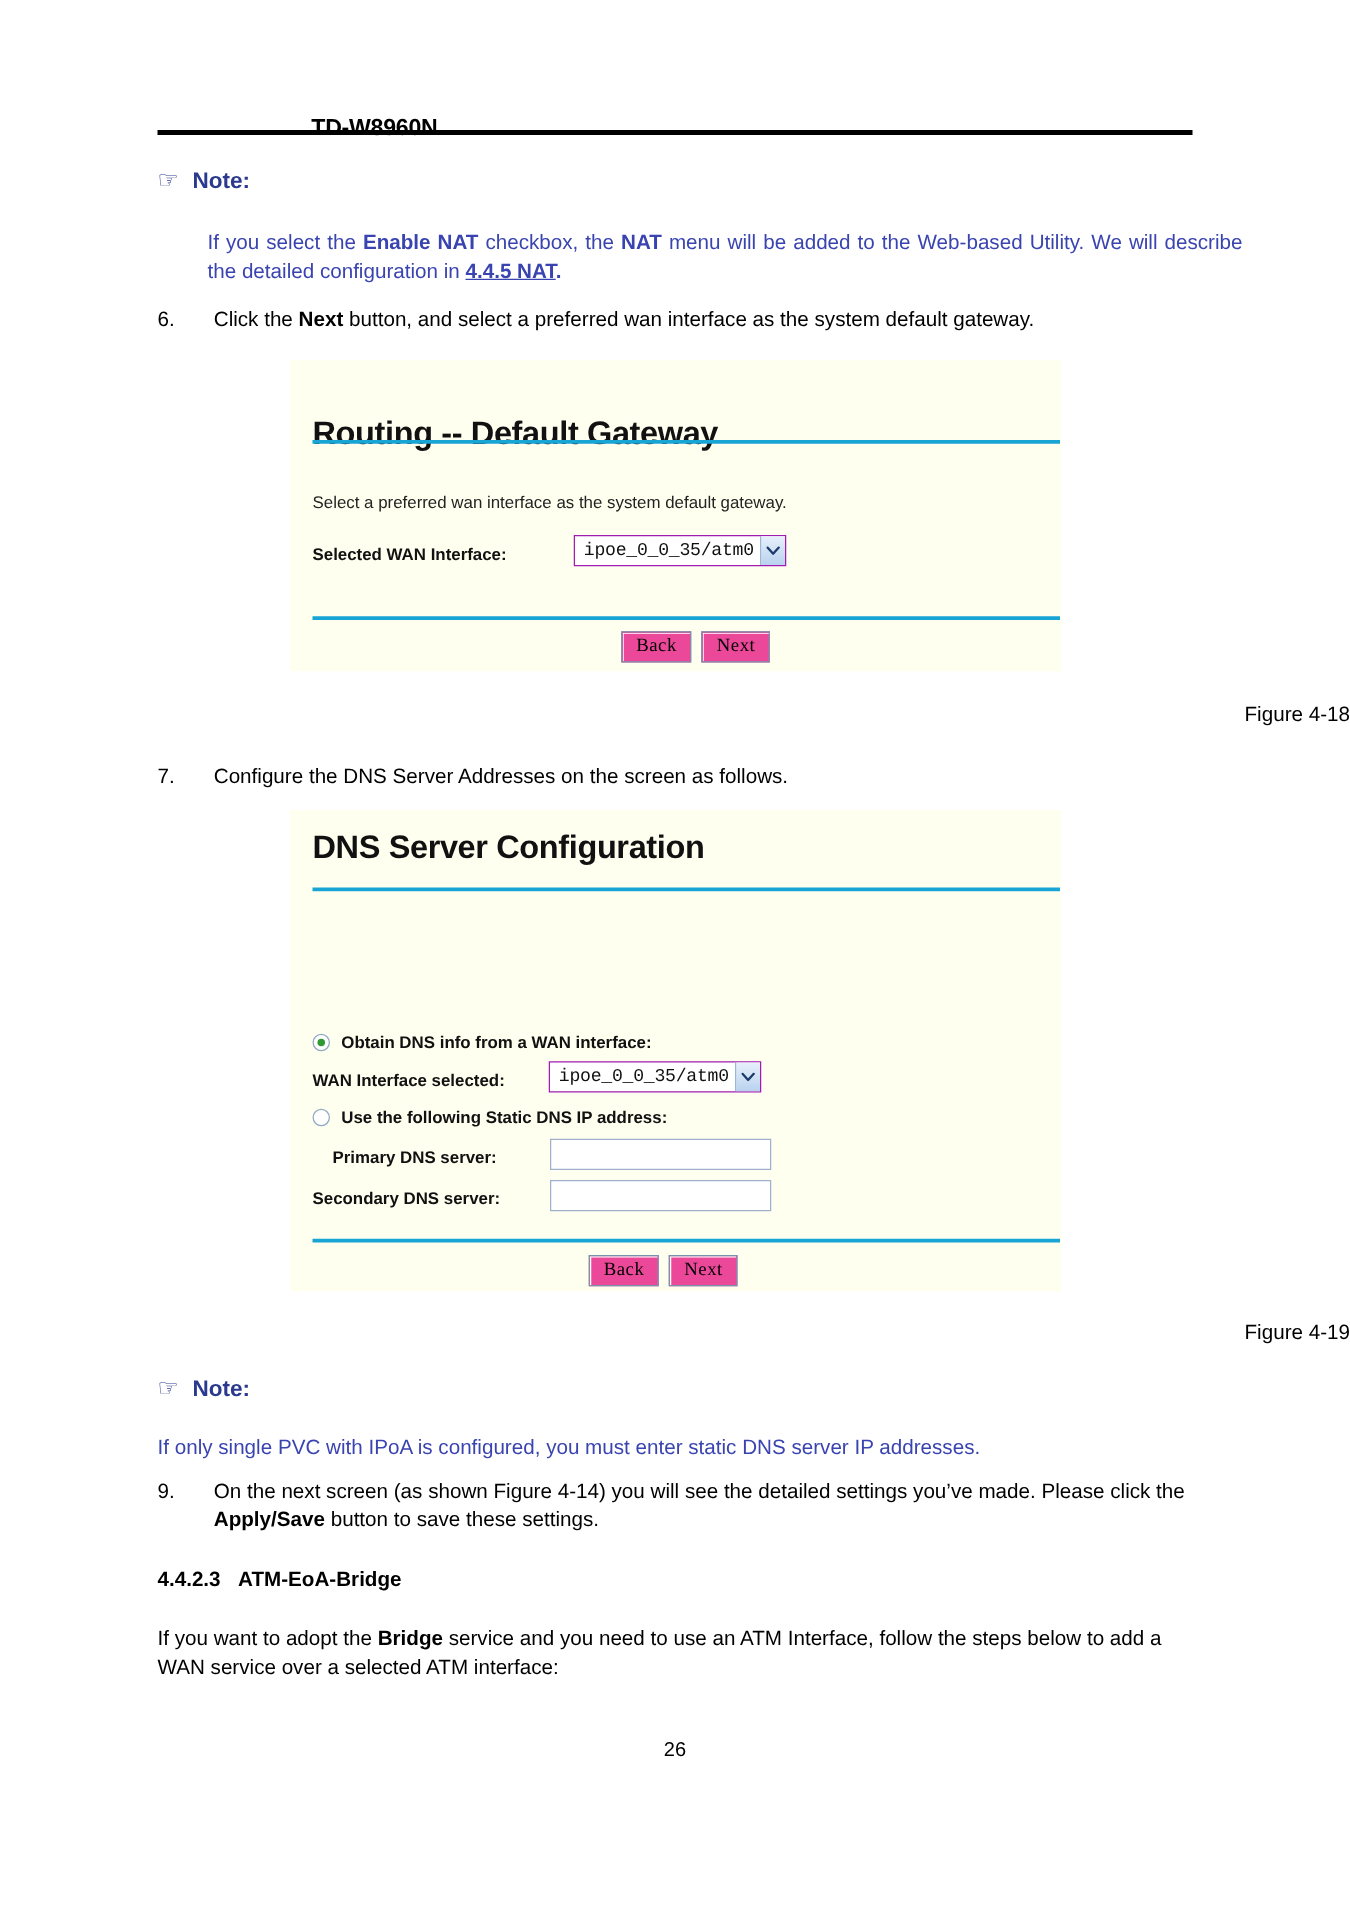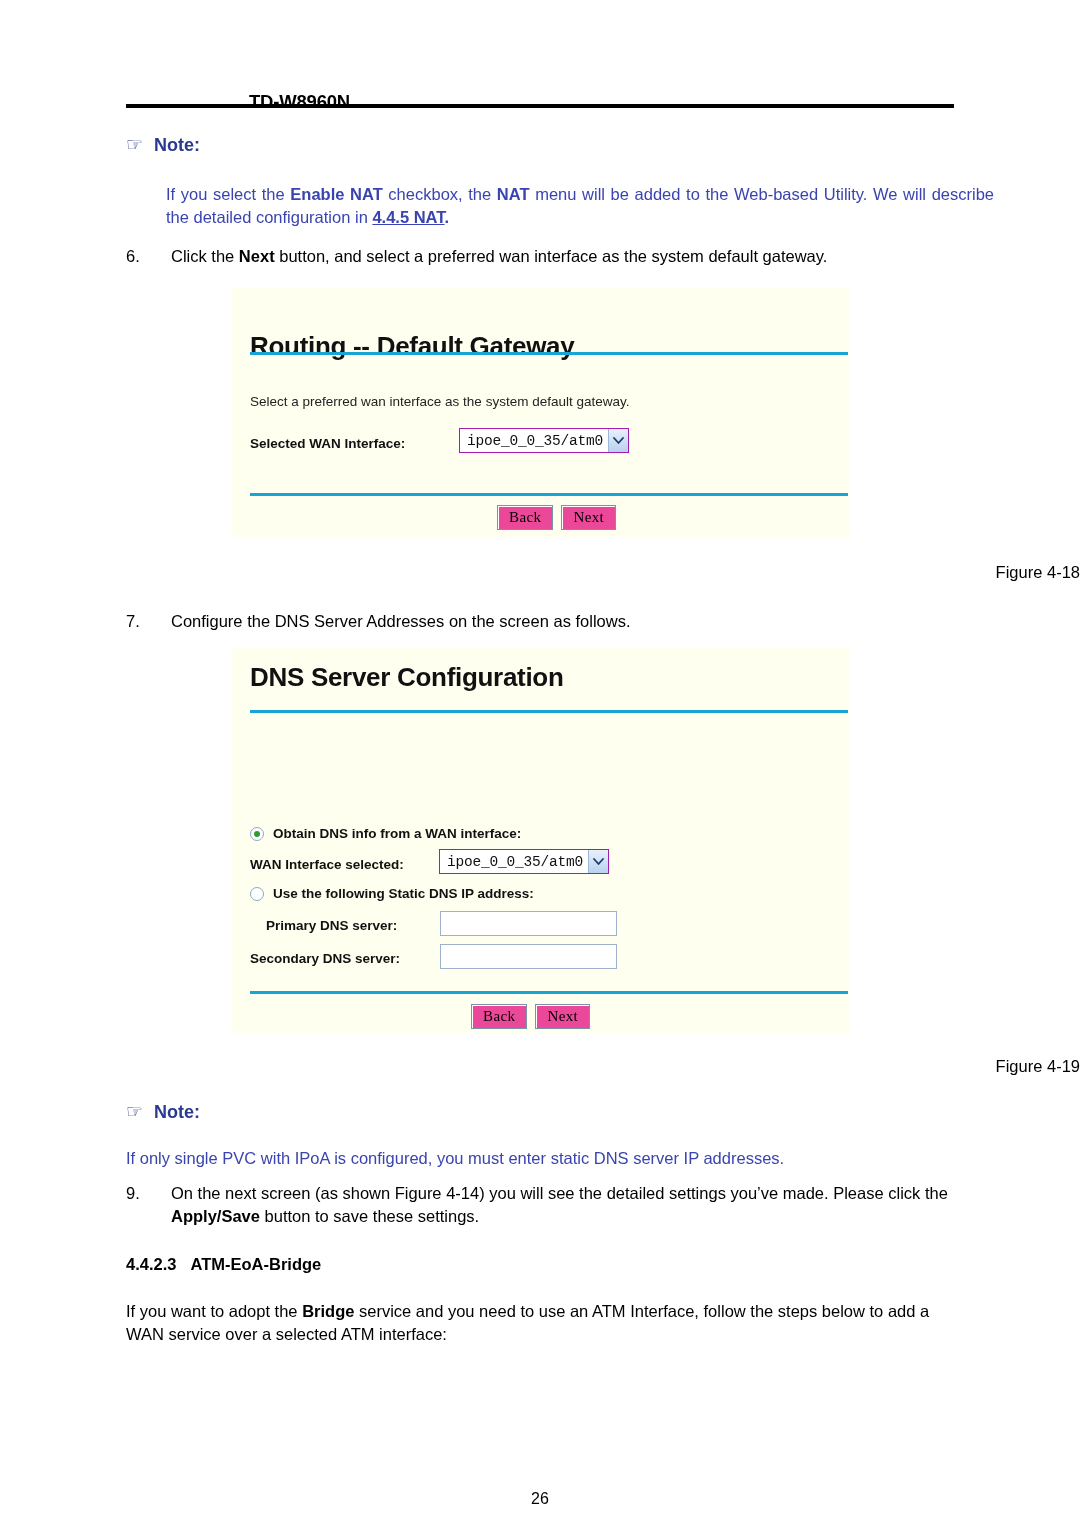--- a/index.html
+++ b/index.html
@@ -120,21 +120,21 @@
     width: 1080px;
     left: 0;
     text-align: right;
     font-size: 16.5px;
     color: #000;
   }
 
   .page-num {
     position: absolute;
     left: 0;
-    top: 1490px;
+    top: 1392px;
     width: 1080px;
     text-align: center;
     font-size: 16px;
   }
 
   
   .fig {
     position: absolute;
     background: #fffff0;
   }

